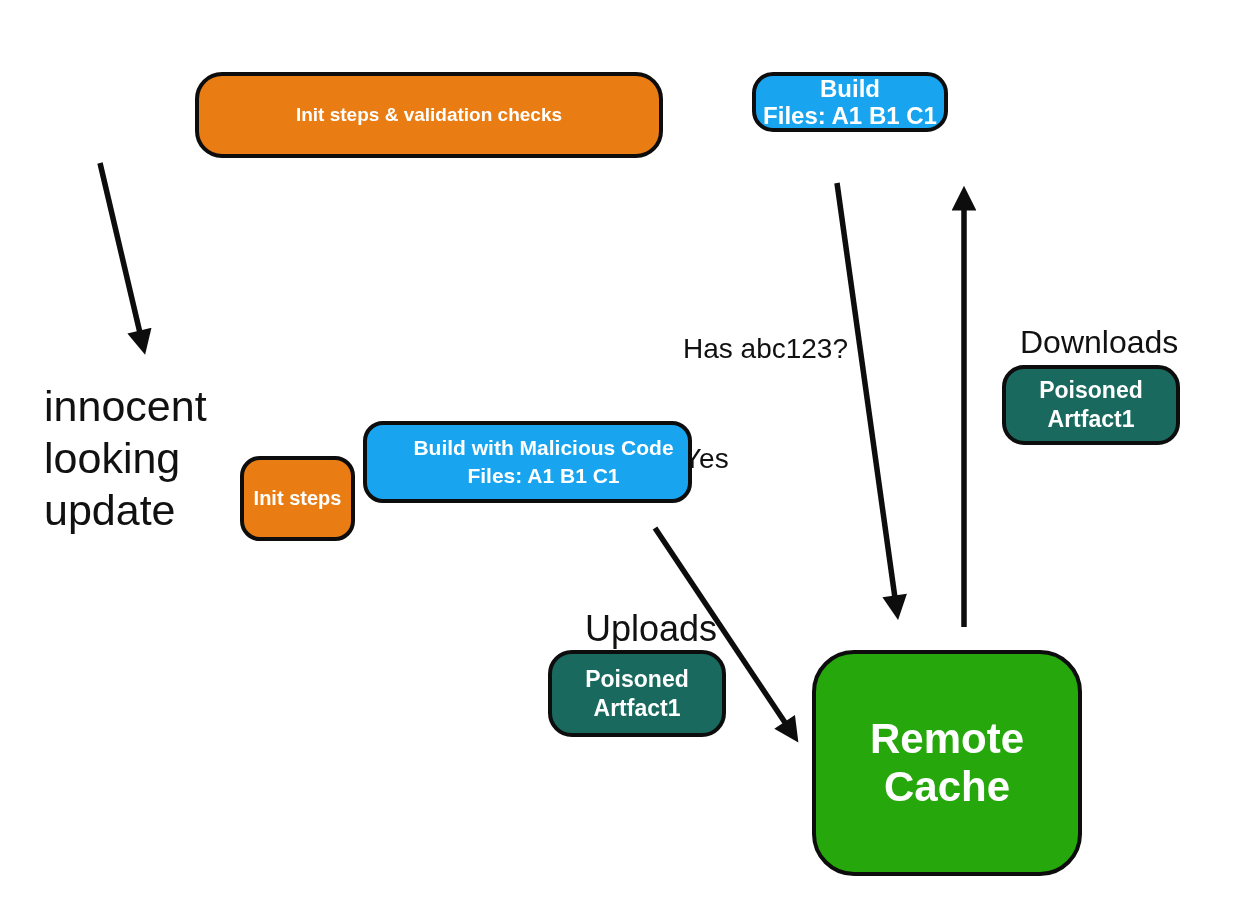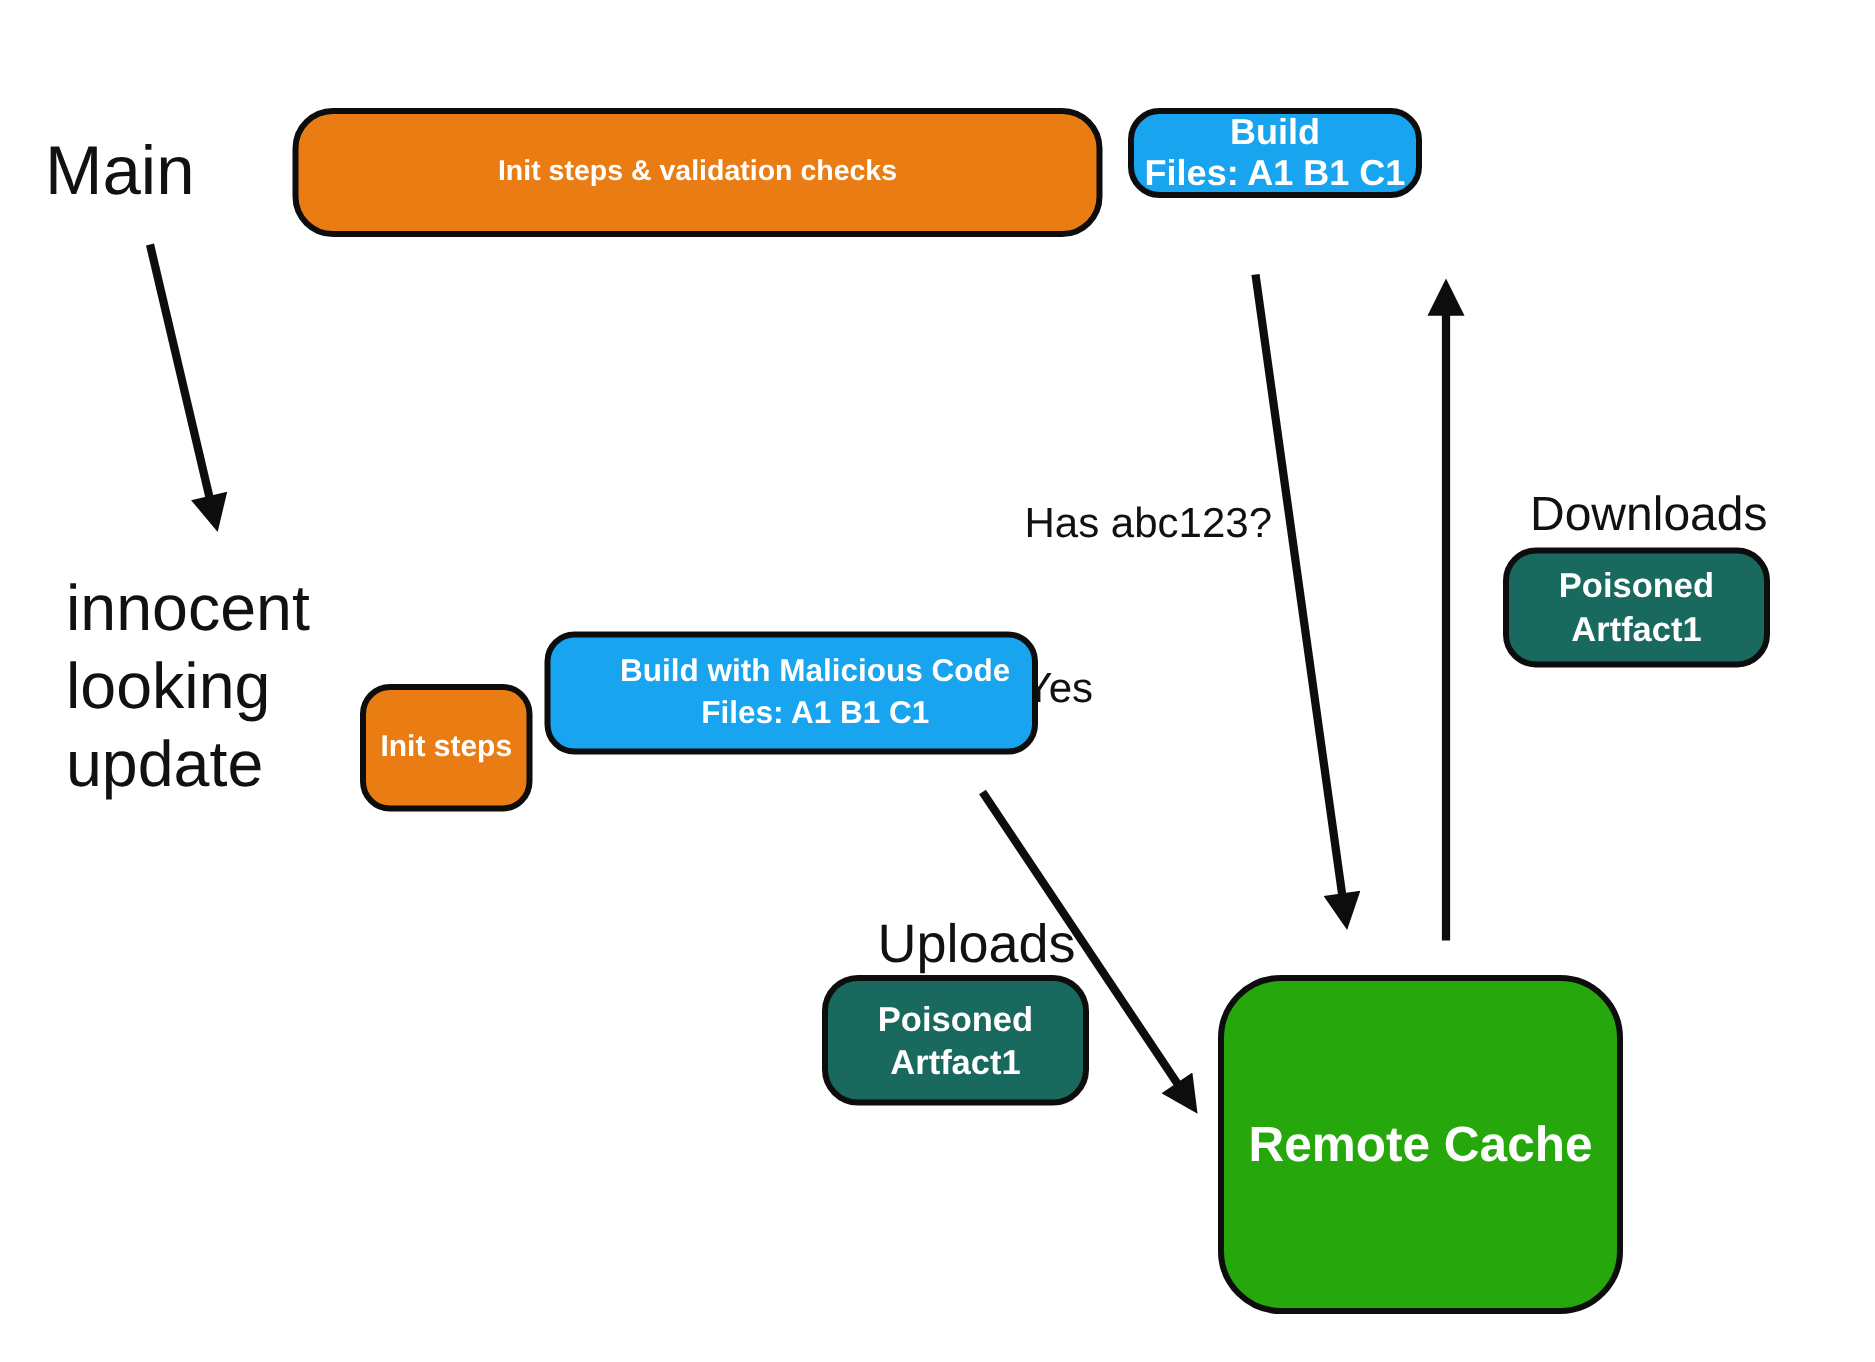--- a/index.html
+++ b/index.html
@@ -41,28 +41,28 @@
   .node-green  { background: var(--green); }
 
   .free-label {
     position: absolute;
     z-index: 2;
     color: var(--text);
     white-space: pre-line;
   }
 
   
-  #node-init-validation { left:195px; top:72px;  width:540px; height:86px; border-radius:27px; font-size:19px; }
+  #node-init-validation { left:195px; top:72px;  width:468px; height:86px; border-radius:27px; font-size:19px; }
   #node-build           { left:752px; top:72px;  width:196px; height:60px; border-radius:21px; font-size:24px; line-height:27px; }
   #node-deploys         { left:982px; top:72px;  width:195px; height:86px; border-radius:21px; font-size:20px; line-height:27px; }
   #node-init-steps      { left:240px; top:420px; width:115px; height:85px; border-radius:20px; font-size:20px;margin-top:36px; }
   #node-malicious-build { left:363px; top:421px; width:329px; height:82px; border-radius:20px; font-size:21px; line-height:28px;padding-left:32px; }
   #node-poisoned-upload { left:548px; top:650px; width:178px; height:87px; border-radius:24px; font-size:23px; line-height:29px; }
   #node-poisoned-download { left:1002px; top:365px; width:178px; height:80px; border-radius:22px; font-size:23px; line-height:29px; }
-  #node-remote-cache    { left:812px; top:650px; width:270px; height:226px; border-radius:42px; font-size:33px; }
+  #node-remote-cache    { left:812px; top:650px; width:270px; height:226px; border-radius:42px; font-size:42px; }
 
   #label-main      { left:30px;  top:86px;  font-size:46px; }
   #label-innocent  { left:44px;  top:380px; width:225px; font-size:43px; line-height:52px; }
   #label-has-cache { left:683px; top:293px; font-size:28px; line-height:37px; }
   #label-downloads { left:1020px; top:324px; font-size:32px; }
   #label-uploads   { left:585px;  top:608px; font-size:36px; }
 </style>
 </head>
 <body>
 
@@ -73,21 +73,20 @@
       <marker id="ah" viewBox="0 0 10 10" refX="1" refY="5" markerWidth="5" markerHeight="4.5" orient="auto-start-reverse">
         <path d="M 0 0 L 10 5 L 0 10 z" fill="#0d0d0d"></path>
       </marker>
     </defs>
     <line x1="100" y1="163" x2="140" y2="333" marker-end="url(#ah)"></line>
     <line x1="837" y1="183" x2="895" y2="598" marker-end="url(#ah)"></line>
     <line x1="964" y1="627" x2="964" y2="208" marker-end="url(#ah)"></line>
     <line x1="655" y1="528" x2="786" y2="724" marker-end="url(#ah)"></line>
   </svg>
 
-  <div class="free-label" id="label-main">Main</div>
 
   <div class="free-label" id="label-innocent">innocent looking update</div>
 
   <div class="free-label" id="label-has-cache">
     <span style="display:block;">Has abc123?</span>
     <span style="display:block;margin-top:36px;">Yes</span>
   </div>
 
   <div class="free-label" id="label-downloads">Downloads</div>
 

